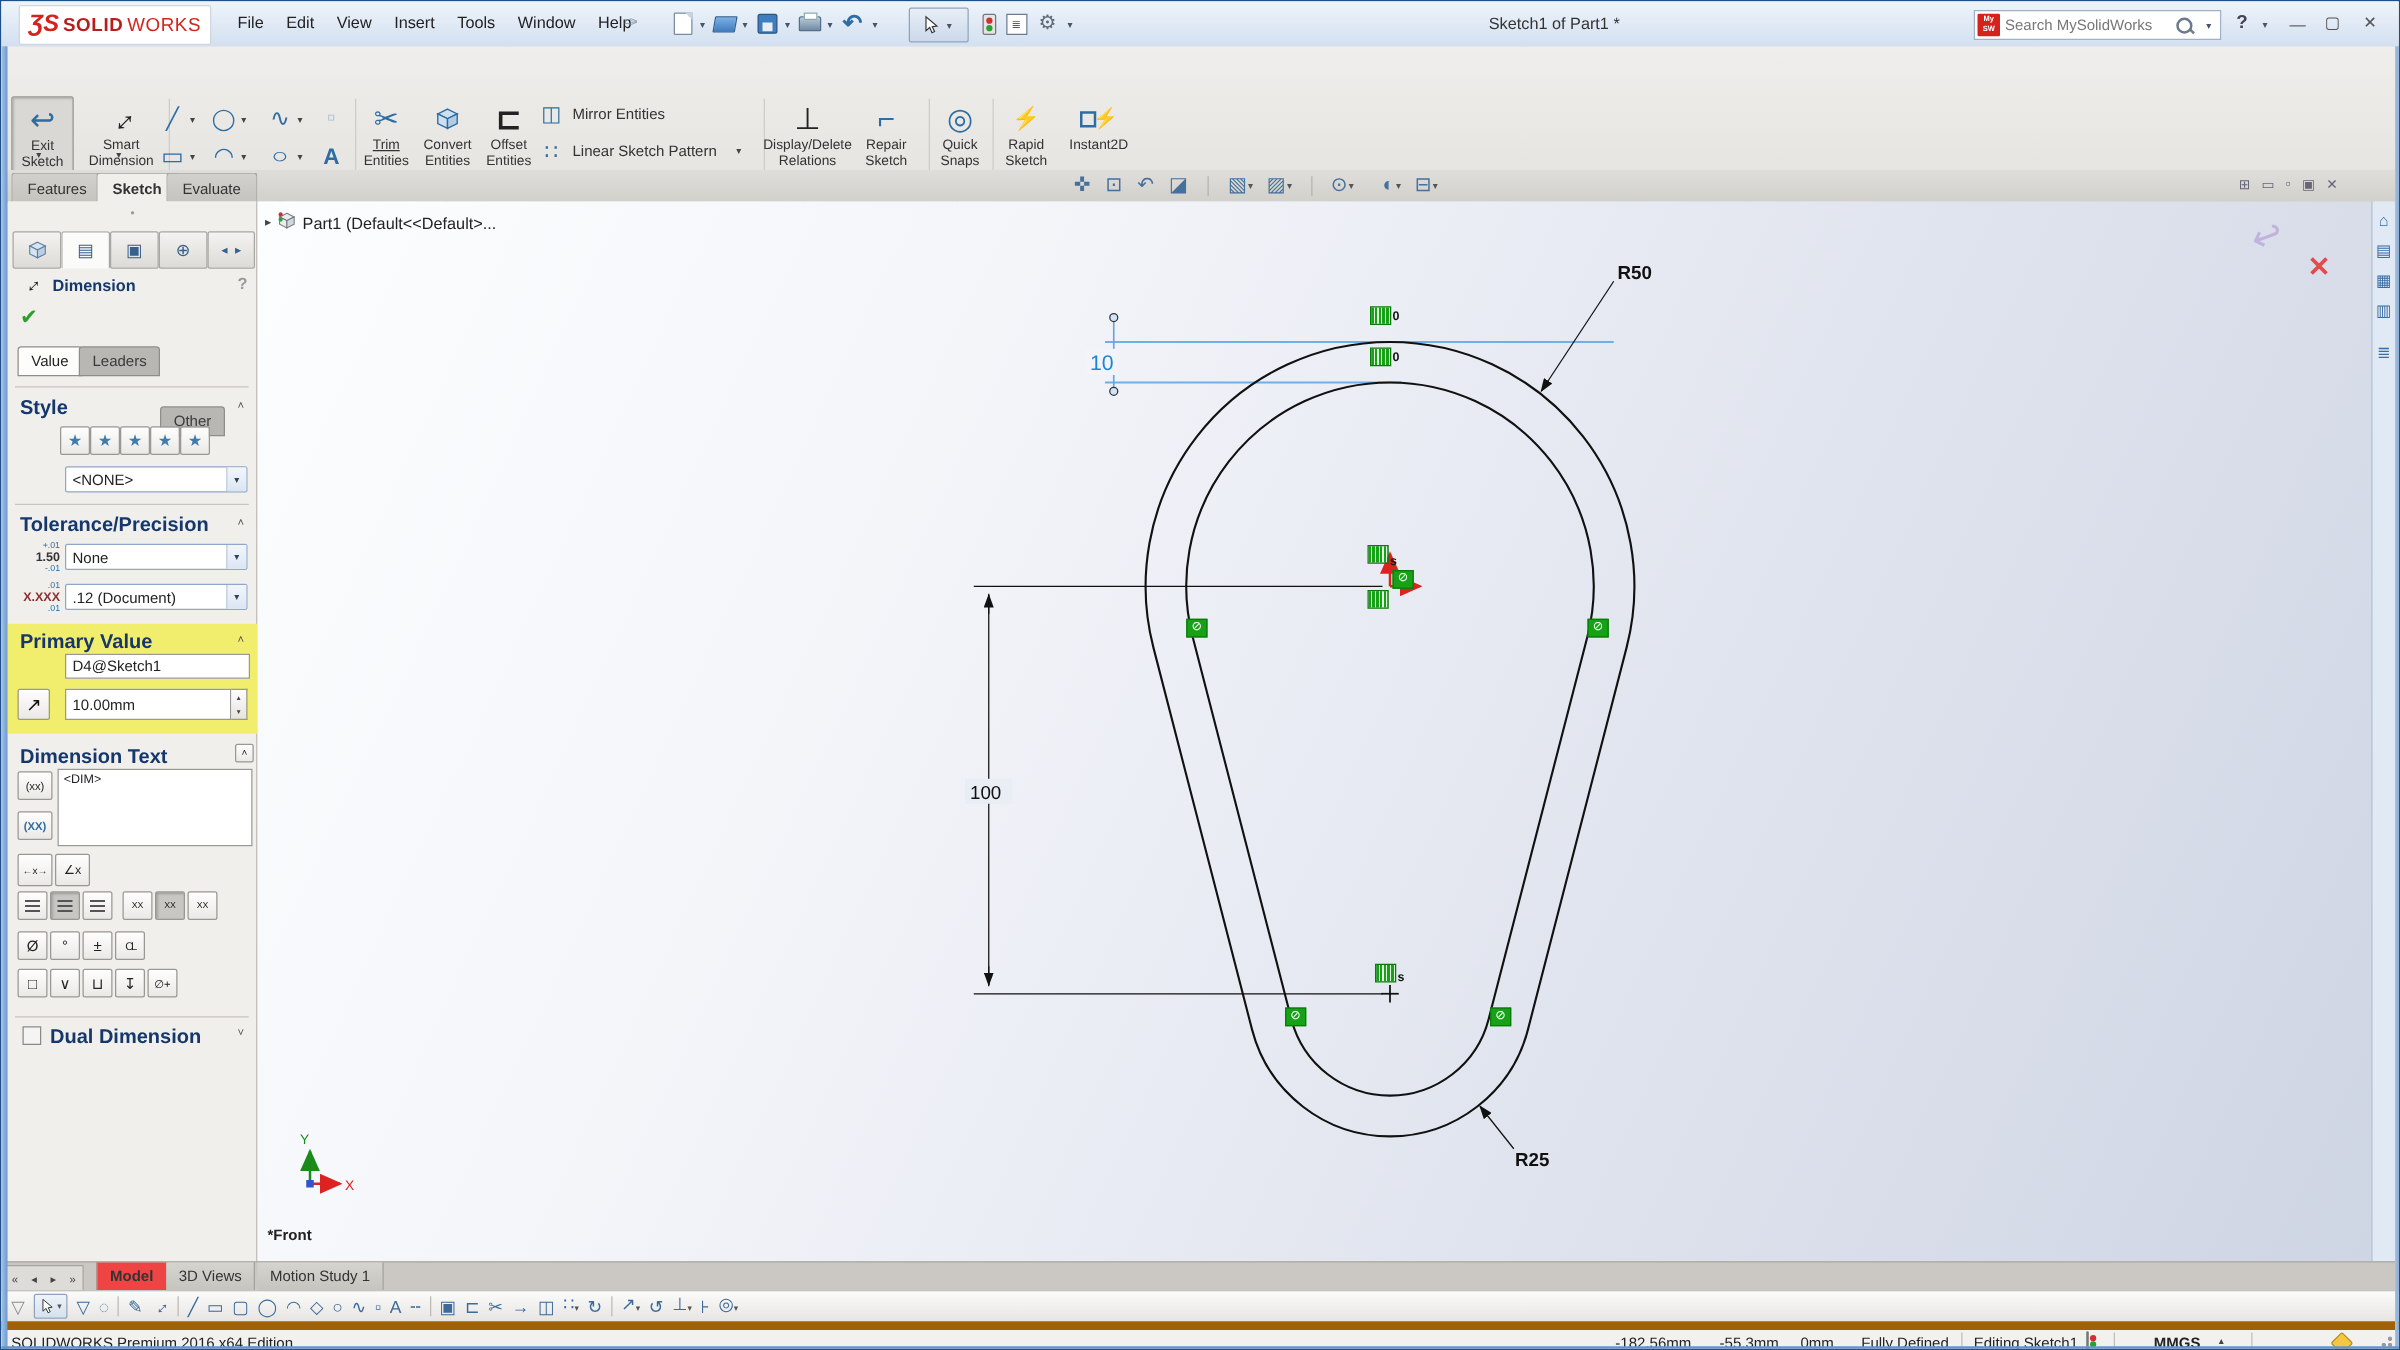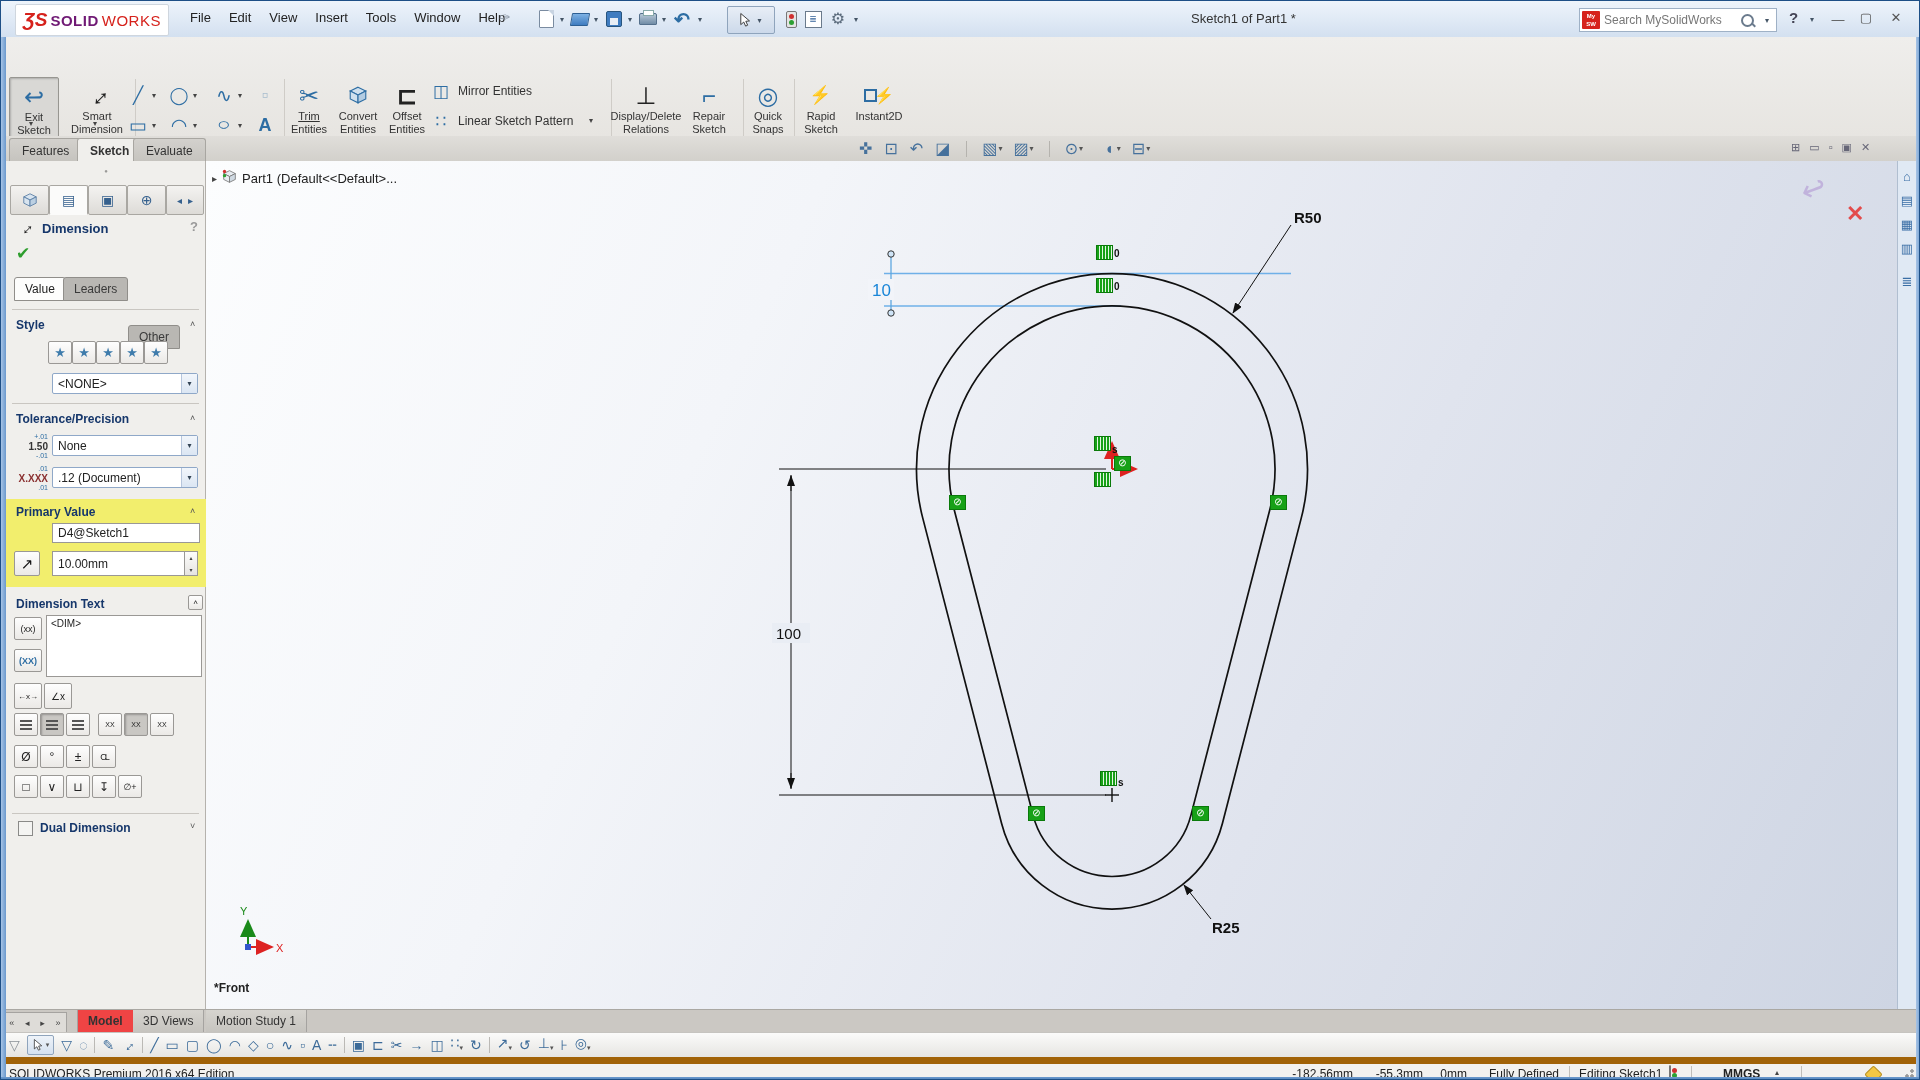--- a/index.html
+++ b/index.html
@@ -6,21 +6,21 @@
   #app{position:relative;width:1920px;height:1080px;overflow:hidden;
        font-family:"Liberation Sans",sans-serif;background:#ebeae7;
        border:1px solid #1e4f86;box-sizing:border-box;}
   .abs{position:absolute;}
   
   #titlebar{position:absolute;left:0;top:0;width:1920px;height:36px;
     background:linear-gradient(#eef4fb,#d3e0f0);border-bottom:1px solid #b3c3d8;}
   #logo{position:absolute;left:14px;top:3px;width:152px;height:30px;background:#fff;
     border:1px solid #cfd6de;border-radius:2px;display:flex;align-items:center;justify-content:center;gap:3px;}
   #logo .mark{color:#d6221c;font-weight:bold;font-style:italic;font-size:19px;}
-  #logo .b1{color:#701a75;font-weight:bold;font-size:15px;letter-spacing:.5px;}
+  #logo .b1{color:#b91c1c;font-weight:bold;font-size:15px;letter-spacing:.5px;}
   #logo .b2{color:#d6221c;font-size:15px;letter-spacing:.5px;}
   .menu-item{font-size:13px;color:#222;padding:4px 9px;cursor:default;}
   .qbtn{width:22px;height:22px;display:flex;align-items:center;justify-content:center;border-radius:2px;}
   .qcar{font-size:8px;color:#456;width:10px;text-align:center;}
   .icn-page{width:13px;height:16px;background:#fff;border:1px solid #7a8ba0;border-radius:1px;position:relative;}
   .icn-page:after{content:"";position:absolute;right:-1px;top:-1px;border:3px solid #c8d4e2;border-left-color:transparent;border-bottom-color:transparent;}
   .icn-open{width:16px;height:11px;background:linear-gradient(#7db1e4,#3f7cc0);border:1px solid #2d5f94;transform:skewX(-10deg);border-radius:1px;}
   .icn-save{width:14px;height:14px;background:#3f7cc0;border:1px solid #28557e;border-radius:2px;position:relative;}
   .icn-save:after{content:"";position:absolute;left:3px;top:6px;width:8px;height:7px;background:#e8eef5;}
   .icn-print{width:16px;height:10px;background:linear-gradient(#b9c9d8,#718ca6);border:1px solid #55708c;border-radius:2px 2px 1px 1px;position:relative;}
@@ -65,21 +65,21 @@
   .hcar{font-size:8px;color:#555;margin-top:4px;}
   .hsep{width:1px;height:16px;background:#b5b3ae;margin:0 4px;align-self:center;}
   .wico{font-size:11px;color:#667;}
   
   #panel{position:absolute;left:5px;top:160px;width:200px;height:848px;background:#f0efec;
     border-right:1px solid #b5b2ad;box-sizing:border-box;}
   .ptab{position:absolute;top:24px;width:37px;height:28px;background:linear-gradient(#f4f3f1,#dddbd7);
     border:1px solid #a9a7a2;border-radius:2px;display:flex;align-items:center;justify-content:center;
     font-size:14px;color:#36618e;}
   .ptab.active{background:#fbfbfa;border-bottom-color:#fbfbfa;}
-  .hdr{position:absolute;color:#16376b;font-weight:bold;font-size:12px;}
+  .hdr{position:absolute;color:#16376b;font-weight:bold;font-size:16px;}
   .colch{position:absolute;font-size:9px;color:#555;}
   .vtab{position:absolute;height:22px;padding:0 10px;font-size:12px;display:flex;align-items:center;
     border:1px solid #908e8a;border-radius:3px 3px 0 0;}
   .vtab.active{background:#fdfdfc;color:#222;}
   .vtab.inactive{background:#b9b7b3;color:#3a3a3a;}
   .phr{position:absolute;left:6px;right:6px;height:1px;background:#c9c6c1;}
   .pb{position:absolute;width:24px;height:23px;border:1px solid #9a9895;border-radius:2px;
     background:linear-gradient(#fefefe,#ebe9e6);display:flex;align-items:center;justify-content:center;
     font-size:12px;color:#222;box-sizing:border-box;}
   .pb.pressed{background:#c9c7c3;box-shadow:inset 1px 1px 2px rgba(0,0,0,.25);}

